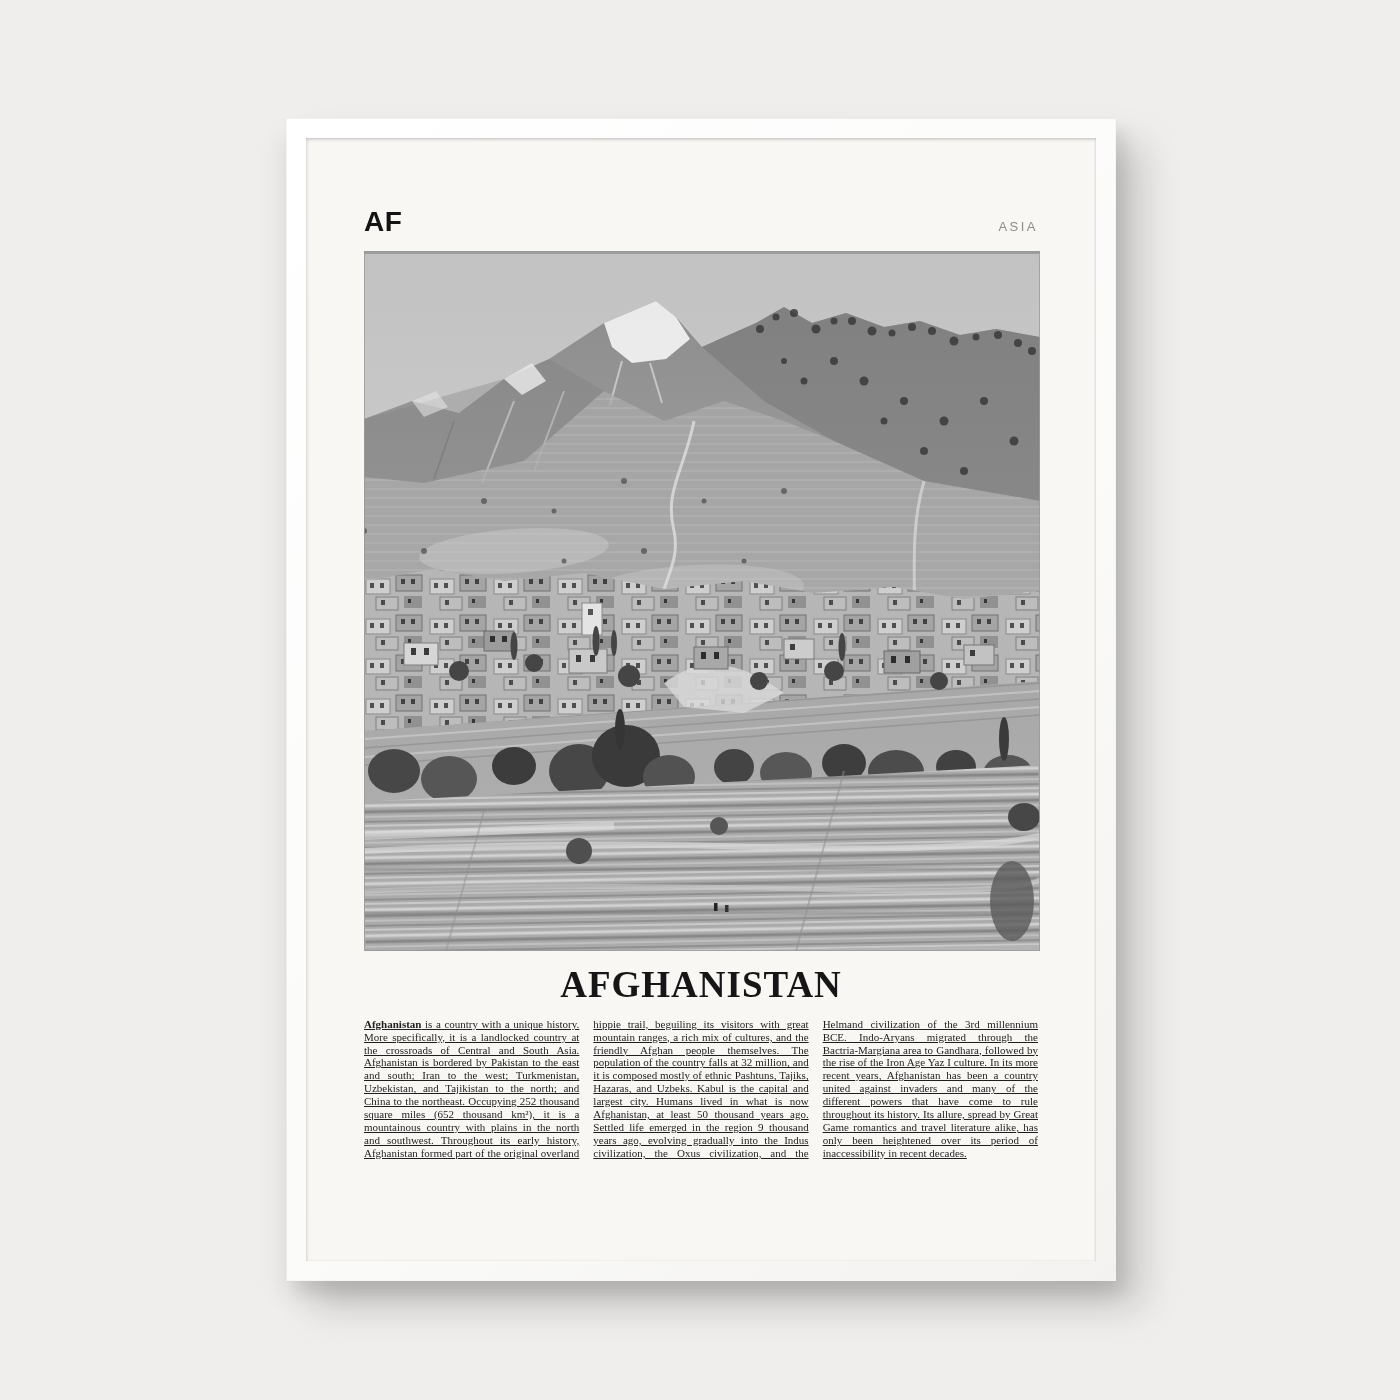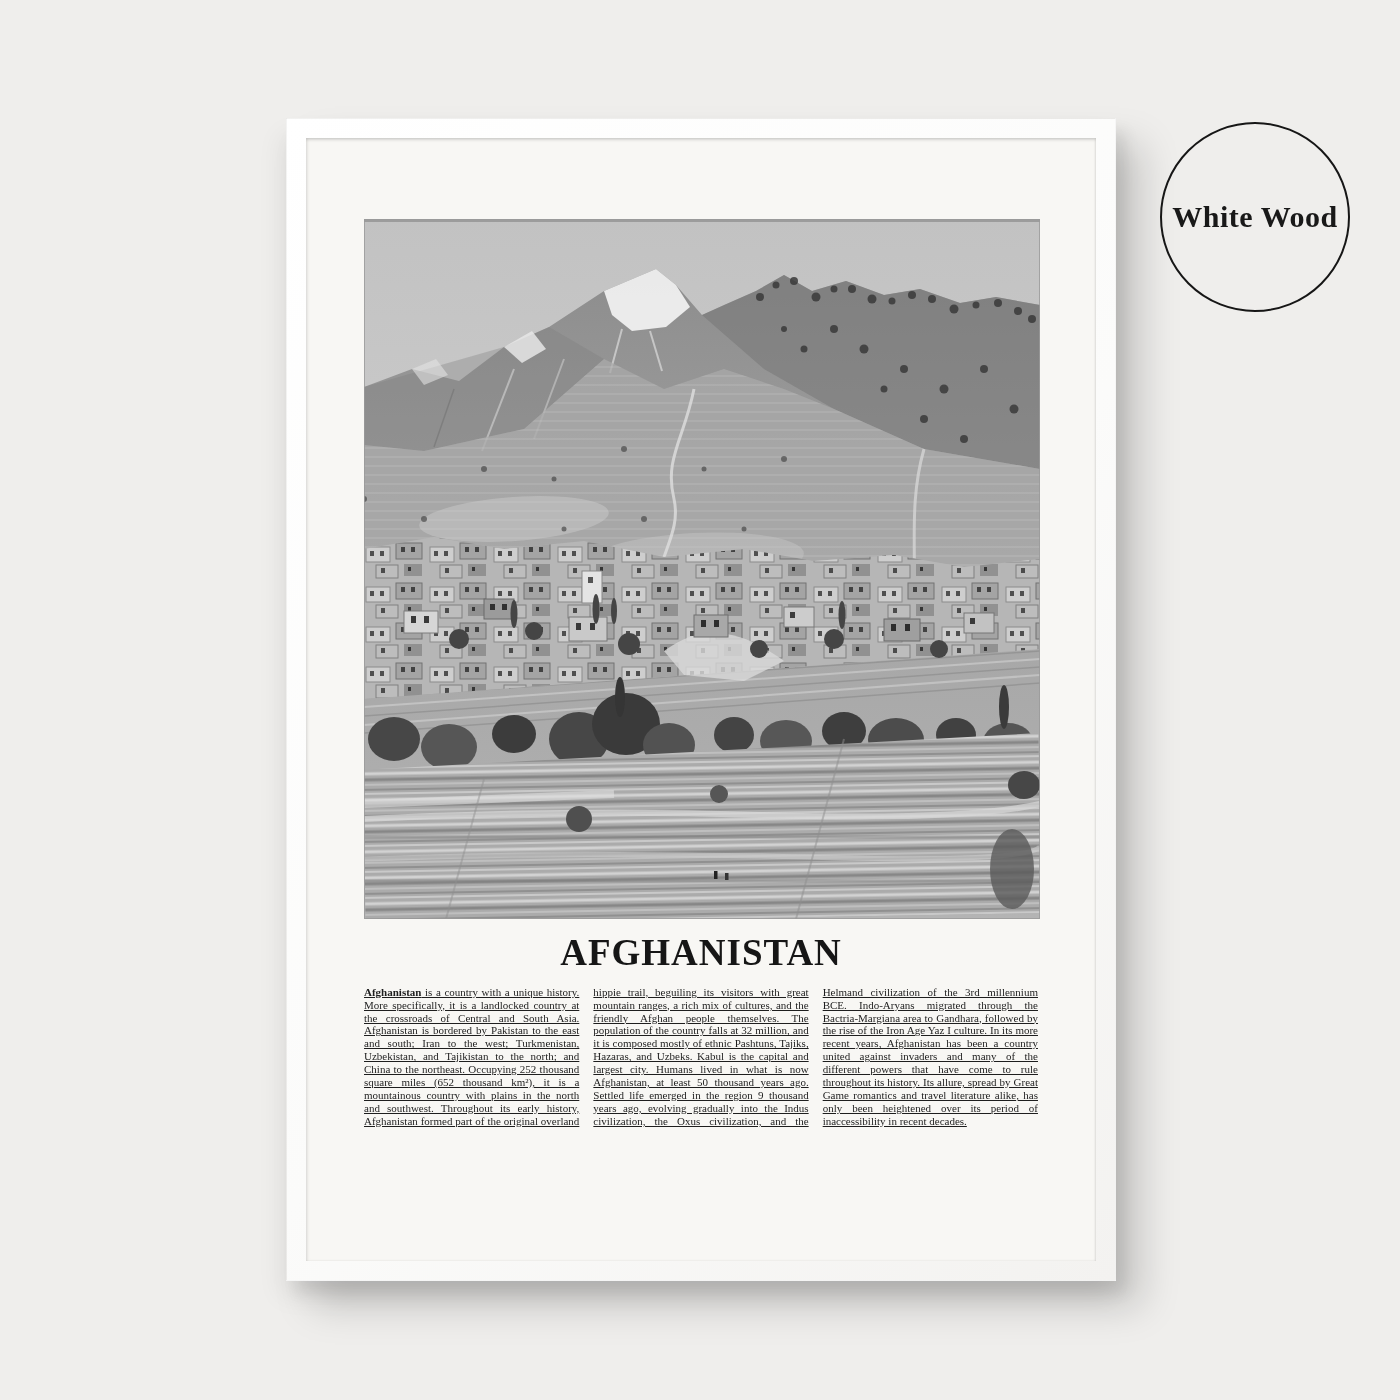--- a/index.html
+++ b/index.html
@@ -85,20 +85,24 @@
   }
 </style>
 </head>
 <body>
 
 <div class="wall">
 
   <div class="frame">
     <div class="paper">
 
+      <div class="poster-header">
+        <span class="country-code">AF</span>
+        <span class="region-label">ASIA</span>
+      </div>
 
       <div class="photo">
         <svg viewBox="0 0 676 700" preserveAspectRatio="none">
           <defs>
             <linearGradient id="skyG" x1="0" y1="0" x2="0" y2="1">
               <stop offset="0" stop-color="#c2c2c2"></stop>
                 <stop offset="1" stop-color="#cccccc"></stop>
             </linearGradient>
             <linearGradient id="mntG" x1="0" y1="0" x2="0" y2="1">
               <stop offset="0" stop-color="#8d8d8d"></stop>
@@ -288,17 +292,14 @@
         </svg>
       </div>
 
       <h1 class="poster-title">AFGHANISTAN</h1>
 
       <div class="poster-body"><span class="lead">Afghanistan</span><span> is a country with a unique history. More specifically, it is a landlocked country at the crossroads of Central and South Asia. Afghanistan is bordered by Pakistan to the east and south; Iran to the west; Turkmenistan, Uzbekistan, and Tajikistan to the north; and China to the northeast. Occupying 252 thousand square miles (652 thousand km²), it is a mountainous country with plains in the north and southwest. Throughout its early history, Afghanistan formed part of the original overland hippie trail, beguiling its visitors with great mountain ranges, a rich mix of cultures, and the friendly Afghan people themselves. The population of the country falls at 32 million, and it is composed mostly of ethnic Pashtuns, Tajiks, Hazaras, and Uzbeks. Kabul is the capital and largest city. Humans lived in what is now Afghanistan, at least 50 thousand years ago. Settled life emerged in the region 9 thousand years ago, evolving gradually into the Indus civilization, the Oxus civilization, and the Helmand civilization of the 3rd millennium BCE. Indo-Aryans migrated through the Bactria-Margiana area to Gandhara, followed by the rise of the Iron Age Yaz I culture. In its more recent years, Afghanistan has been a country united against invaders and many of the different powers that have come to rule throughout its history. Its allure, spread by Great Game romantics and travel literature alike, has only been heightened over its period of inaccessibility in recent decades.</span></div>
 
     </div>
   </div>
 
-  <div class="badge">
-    <span>White Wood</span>
-  </div>
 
 </div>
 
 </body></html>

